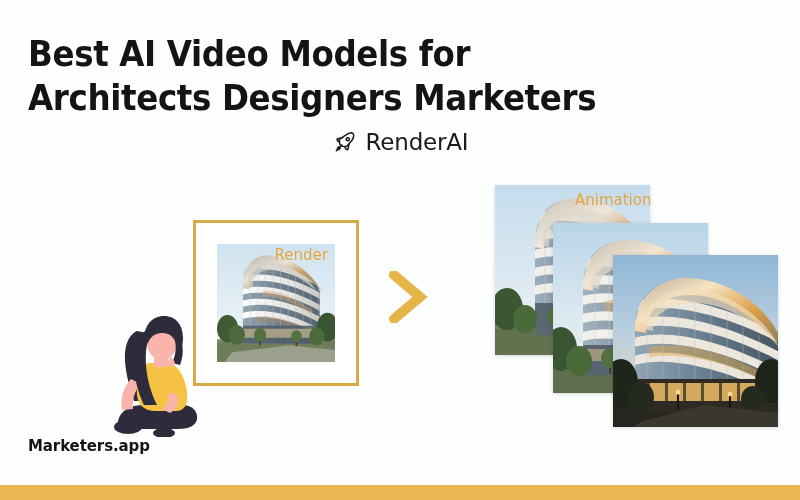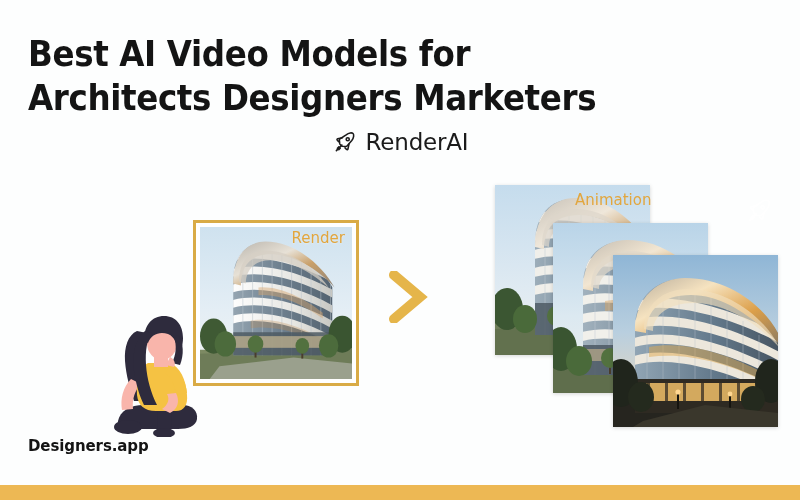--- a/index.html
+++ b/index.html
@@ -73,21 +73,21 @@
   
   .render-card {
     position: absolute;
     left: 193px;
     top: 220px;
     width: 166px;
     height: 166px;
     border: 3px solid #d9ab46;
     box-sizing: border-box;
     background: #ffffff;
-    padding: 4px;
+    padding: 21px;
   }
   .render-card-inner {
     position: relative;
     width: 100%;
     height: 100%;
     overflow: hidden;
   }
   .render-label {
     position: absolute;
     right: 7px;
@@ -514,16 +514,16 @@
         <path d="M13.6 4.6c2.6-2.1 5.6-2.2 6.6-1.2 1 1 0.9 4-1.2 6.6l-4.6 5.4a1.4 1.4 0 0 1-1.2 0.5l-3.3-0.3a1 1 0 0 1-0.6-0.3l-1.6-1.6a1 1 0 0 1-0.3-0.6l-0.3-3.3a1.4 1.4 0 0 1 0.5-1.2z"></path>
         <path d="M10.1 7.4 5.4 8.4a0.8 0.8 0 0 0-0.4 1.3l1.5 1.5"></path>
         <path d="M16.3 13.6l-1 4.7a0.8 0.8 0 0 1-1.3 0.4l-1.5-1.5"></path>
         <circle cx="15.1" cy="8.9" r="1.4"></circle>
         <path d="M6.6 16.2 5.2 17.6"></path>
         <path d="M7.9 17.5 6.5 18.9"></path>
       </svg>
     </span>
   </div>
 
-  <div class="footer-url">Designers.app</div>
+  <div class="footer-url">Marketers.app</div>
   <div class="bottom-bar"></div>
 
 </div>
 
 </body></html>

